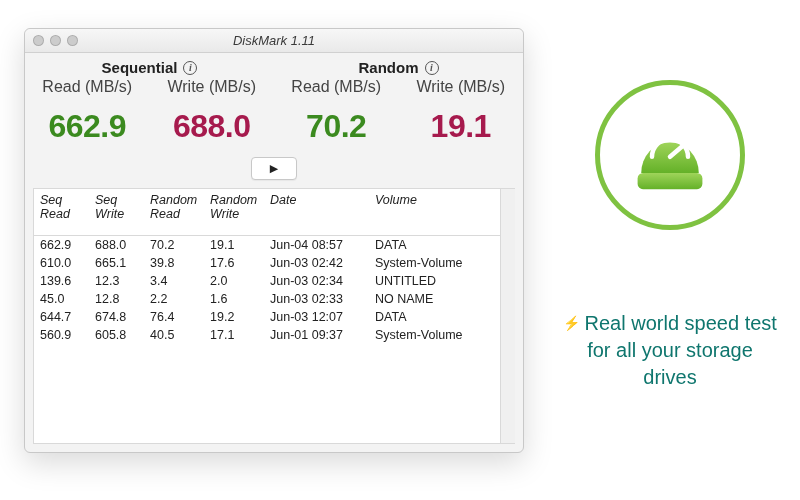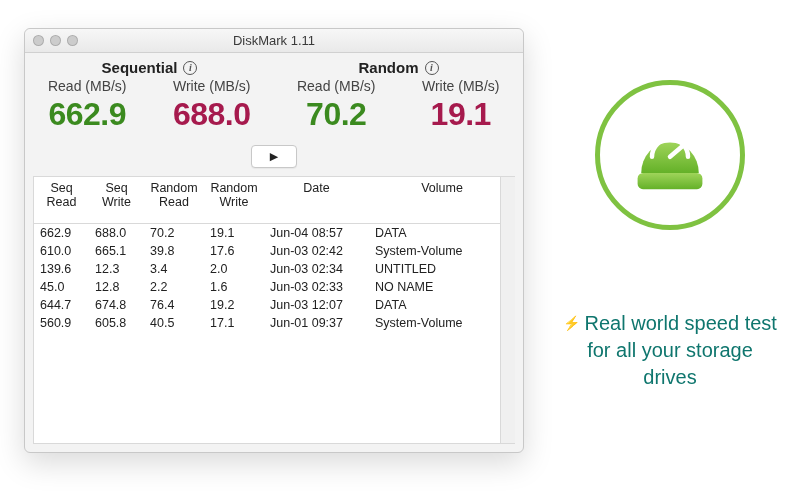--- a/index.html
+++ b/index.html
@@ -11,48 +11,49 @@
     position: absolute; left: 24px; top: 28px; width: 500px; height: 425px;
     background: #f3f3f3; border: 1px solid #c8c8c8; border-radius: 6px;
     box-shadow: 0 10px 30px rgba(0,0,0,.15);
     display: flex; flex-direction: column;
   }
   .titlebar {
     height: 24px; display: flex; align-items: center; position: relative;
     border-bottom: 1px solid #d0d0d0;
     background: linear-gradient(#f7f7f7,#e9e9e9);
     border-radius: 6px 6px 0 0;
+    font-style: italic;
   }
   .traffic { display: flex; gap: 6px; margin-left: 8px; }
   .dot { width: 11px; height: 11px; border-radius: 50%; border: 1px solid rgba(0,0,0,.15); background:#ccc; }
   .title { position: absolute; left: 0; right: 0; text-align: center; font-size: 13px; color: #3a3a3a; }
 
   .metrics { display: flex; padding: 6px 0 10px; }
   .metric-group { flex: 1; text-align: center; }
   .group-head { display:flex; align-items:center; justify-content:center; gap:6px; font-weight:700; font-size:15px; color:#222; margin-bottom:2px; }
   .info-icon { display:inline-flex; width:14px; height:14px; border:1.2px solid #555; border-radius:50%; align-items:center; justify-content:center; font-size:10px; font-style: italic; font-family: Georgia, serif; color:#555; line-height:1; }
   .pair { display:flex; }
   .cell { flex:1; }
-  .sub { font-size:14px; color:#444; margin-bottom:2px; }
+  .sub { font-size:16px; color:#444; margin-bottom:12px; }
   .big { font-size:32px; font-weight:700; letter-spacing:-.5px; }
   .read { color:#3b8a1f; }
   .write { color:#a61a4d; }
 
   .select-row { text-align:center; margin: 2px 0 8px; }
   .select-btn {
     display:inline-flex; align-items:center; gap:8px;
     background:#fff; border:1px solid #c8c8c8; border-radius:4px;
     padding: 4px 18px; font-size:14px; color:#222;
     box-shadow: 0 1px 1px rgba(0,0,0,.05);
   }
   .play { font-size:11px; }
 
   .table-wrap { flex:1; margin: 0 8px 8px; background:#fff; border:1px solid #d9d9d9; border-right: none; overflow:hidden; position:relative; }
   table { border-collapse: collapse; width:100%; font-size:12.5px; color:#222; }
-  thead th { text-align:center; font-weight:400; padding:4px 6px 14px; vertical-align: top; border-bottom:1px solid #d9d9d9; }
+  thead th { text-align:left; font-weight:400; padding:4px 6px 14px; vertical-align: top; border-bottom:1px solid #d9d9d9;font-style:italic; }
   tbody td { padding:2px 6px; white-space:nowrap; }
   .col-sr{width:55px}.col-sw{width:55px}.col-rr{width:60px}.col-rw{width:60px}.col-dt{width:105px}.col-vol{}
   .vscroll { position:absolute; top:0; right:0; bottom:0; width:15px; background:#f0f0f0; border-left:1px solid #d9d9d9; }
 
   
   .logo-wrap { position:absolute; left:590px; top:75px; width:160px; height:160px; display:flex; align-items:center; justify-content:center; }
   .logo-ring { width:150px; height:150px; border-radius:50%; border:5px solid #7fc241; display:flex; align-items:center; justify-content:center; }
   .tagline { position:absolute; left:560px; top:310px; width:220px; font-size:20px; color:#0f766e; text-align:center; line-height:1.35; }
   .bolt { font-size:14px; margin-right:4px; vertical-align:2px; }
 </style>

